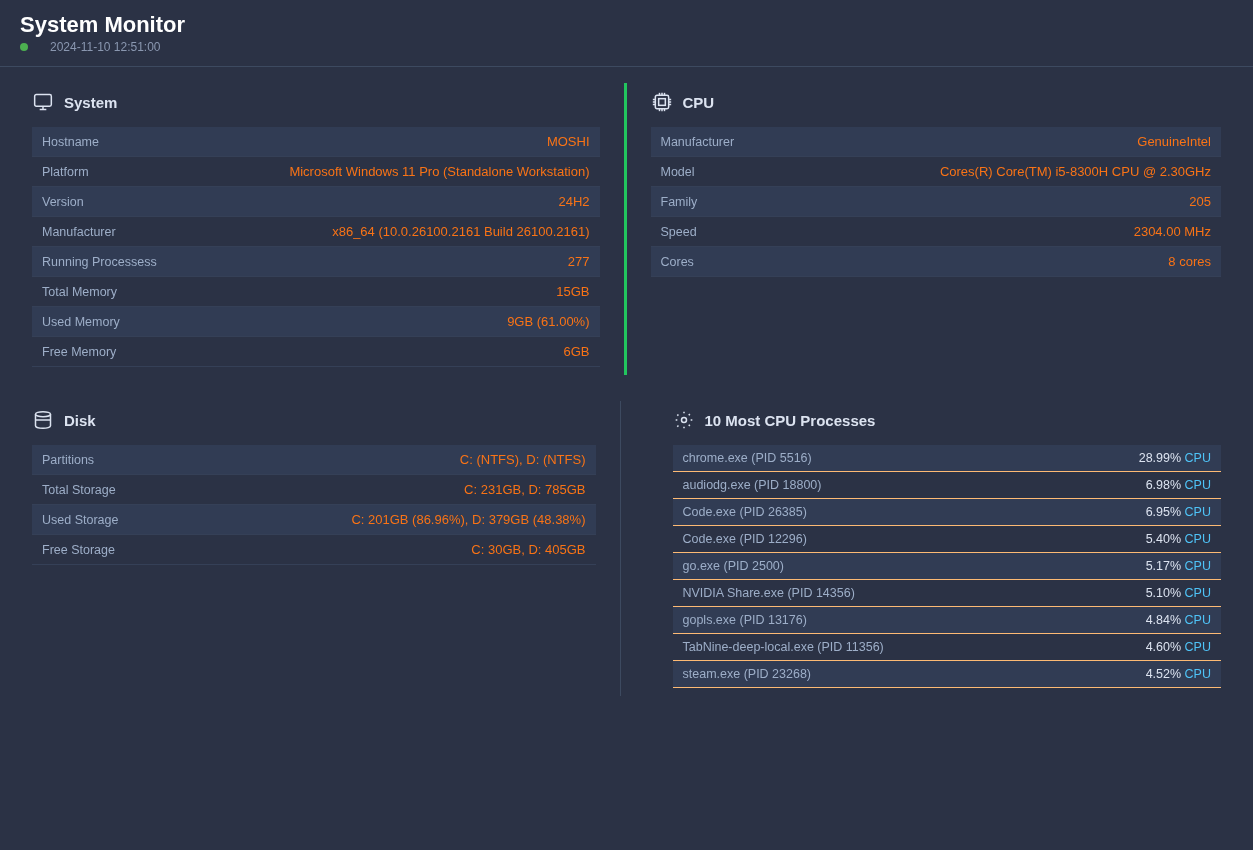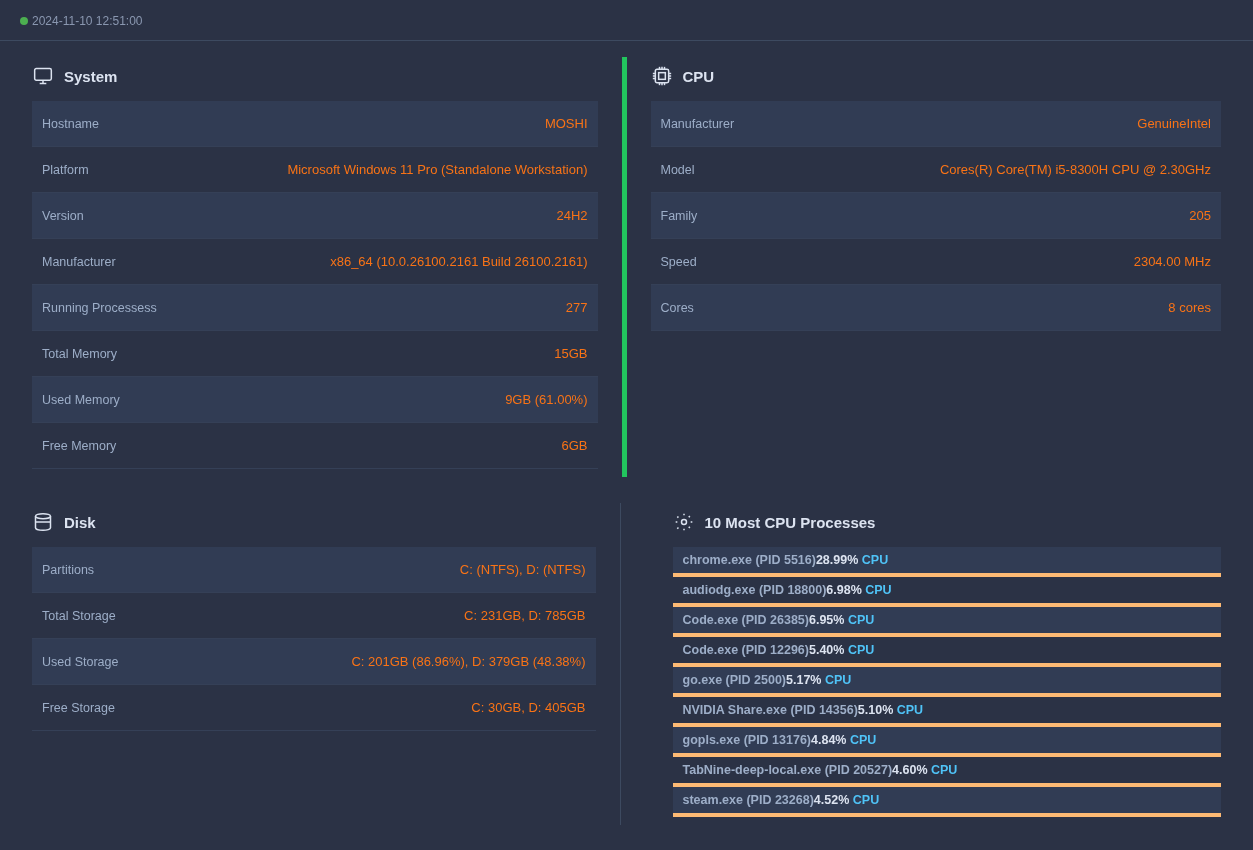--- a/index.html
+++ b/index.html
@@ -18,21 +18,21 @@
 
     .app-title {
       font-size: 22px;
       font-weight: 700;
       color: #ffffff;
     }
 
     .app-timestamp {
       display: flex;
       align-items: center;
-      gap: 4px;
+      gap: 22px;
       margin-top: 2px;
       font-size: 12px;
       color: #8a97b0;
     }
 
     .status-dot {
       width: 8px;
       height: 8px;
       border-radius: 50%;
       background-color: #4caf50;
@@ -50,21 +50,21 @@
       grid-template-columns: 1fr 1fr;
       gap: 0;
       padding: 16px 20px;
     }
 
     .panel {
       padding: 8px 12px;
     }
 
     .panel-left {
-      border-right: 5px solid #22c55e;
+      border-right: 3px solid #22c55e;
       padding-right: 24px;
     }
 
     .panel-right {
       padding-left: 24px;
     }
 
     .panel-header {
       display: flex;
       align-items: center;
@@ -81,21 +81,21 @@
       display: flex;
       align-items: center;
       justify-content: center;
       color: #dce3f0;
     }
 
     .info-row {
       display: flex;
       justify-content: space-between;
       align-items: center;
-      padding: 15px 10px;
+      padding: 7px 10px;
       border-bottom: 1px solid #354057;
     }
 
     .info-row:nth-child(odd) {
       background: #313c54;
     }
 
     .info-row:nth-child(even) {
       background: #2b3245;
     }
@@ -122,25 +122,24 @@
       padding: 8px 24px 8px 12px;
       border-right: 1px solid #3d4a60;
     }
 
     .cpu-processes-panel {
       padding: 8px 12px 8px 40px;
     }
 
     .process-row {
       display: flex;
-      justify-content: flex-start;
+      justify-content: space-between;
       align-items: center;
       padding: 6px 10px;
-      border-bottom: 4px solid #fdba74;
-      font-weight: bold;
+      border-bottom: 1px solid #fdba74;
     }
 
     .process-row:nth-child(odd) {
       background: #313c54;
     }
 
     .process-row:nth-child(even) {
       background: #2b3245;
     }
 
@@ -156,20 +155,21 @@
     }
 
     .cpu-highlight {
       color: #4fc3f7;
     }
   </style>
 </head>
 <body>
 
 <div class="app-header">
+  <div class="app-title">System Monitor</div>
   <div class="app-timestamp">
     <span class="status-dot"></span>
     <span>2024-11-10 12:51:00</span>
   </div>
 </div>
 <div class="divider"></div>
 
 <div class="main-grid">
 
   <div class="panel panel-left">
@@ -336,21 +336,21 @@
   </div>
         <div class="process-row">
     <span class="process-name">NVIDIA Share.exe (PID 14356)</span>
     <span class="process-value">5.10% <span class="cpu-highlight">CPU</span></span>
   </div>
         <div class="process-row">
     <span class="process-name">gopls.exe (PID 13176)</span>
     <span class="process-value">4.84% <span class="cpu-highlight">CPU</span></span>
   </div>
         <div class="process-row">
-    <span class="process-name">TabNine-deep-local.exe (PID 20527)</span>
+    <span class="process-name">TabNine-deep-local.exe (PID 11356)</span>
     <span class="process-value">4.60% <span class="cpu-highlight">CPU</span></span>
   </div>
         <div class="process-row">
     <span class="process-name">steam.exe (PID 23268)</span>
     <span class="process-value">4.52% <span class="cpu-highlight">CPU</span></span>
   </div>
       </div>
   </div>
 </div>
 

